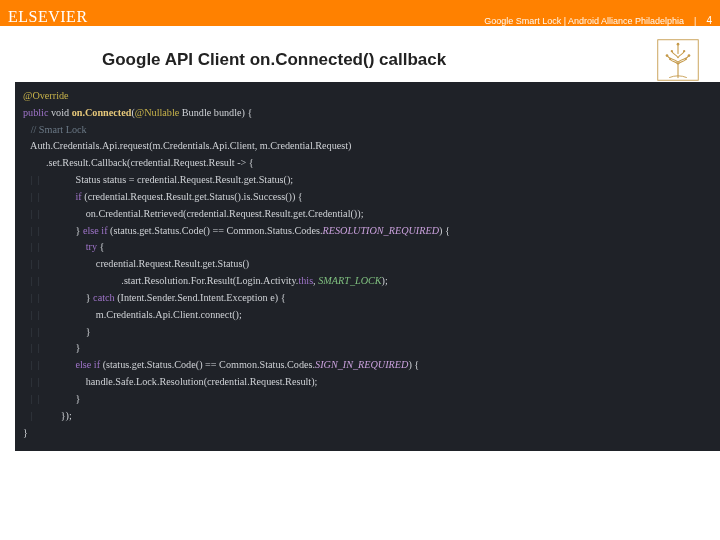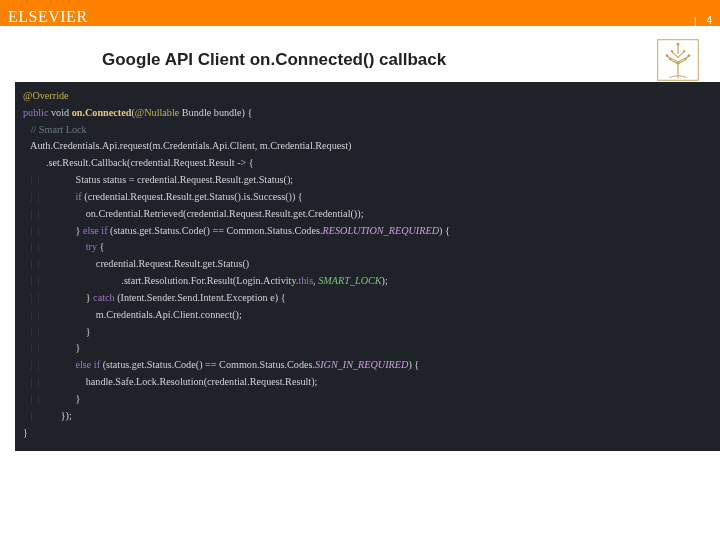--- a/index.html
+++ b/index.html
@@ -74,20 +74,21 @@
   .tok-cls  { color: #c9a0dc; font-style: italic; } 
   .tok-const{ color: #7fbf7f; font-style: italic; } 
   .pipe { color: #3b4149; }
 </style>
 </head>
 <body>
 
 <div class="topbar">
   <span class="brand">ELSEVIER</span>
   <span class="spacer"></span>
+  <span class="meta">Google Smart Lock | Android Alliance Philadelphia</span>
   <span class="divider">|</span>
   <span class="pagenum">4</span>
 </div>
 
 <div class="header-row">
   <div class="title">Google API Client on.Connected() callback</div>
   <div class="logo">
     <svg viewBox="0 0 100 100">
       <rect x="4" y="4" width="92" height="92" fill="none" stroke="#c59a4a" stroke-width="2"></rect>
       <path d="M50 90 L50 55 M50 55 C40 45 30 50 25 40 M50 55 C60 45 70 50 75 40 M50 60 C45 52 35 55 32 48 M50 60 C55 52 65 55 68 48 M50 45 C46 36 38 38 36 30 M50 45 C54 36 62 38 64 30 M50 35 C50 24 50 20 50 14" stroke="#c59a4a" stroke-width="2.5" fill="none" stroke-linecap="round"></path>

